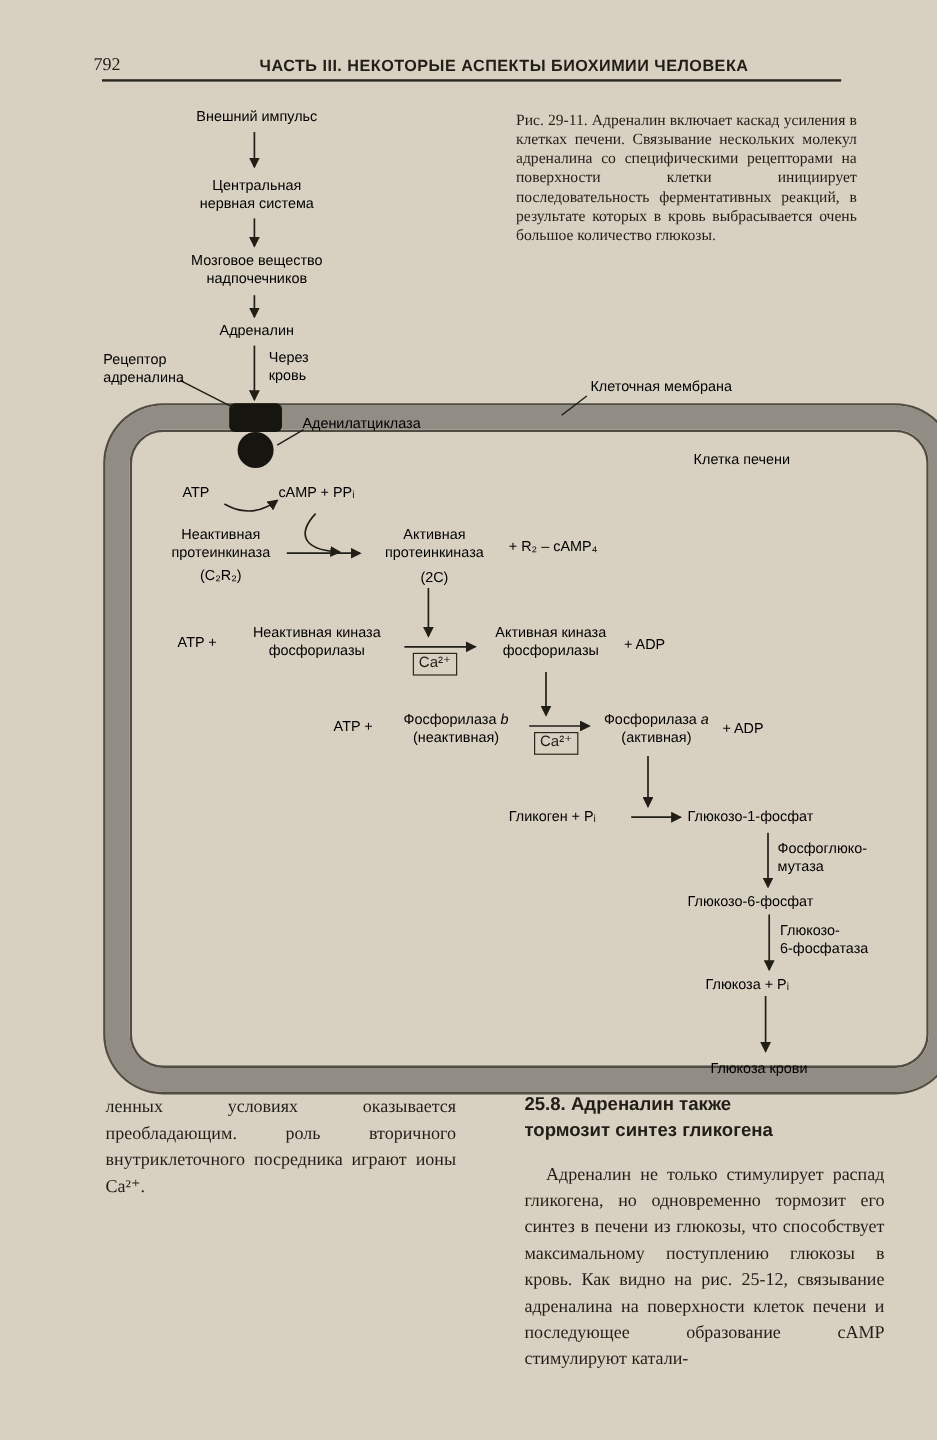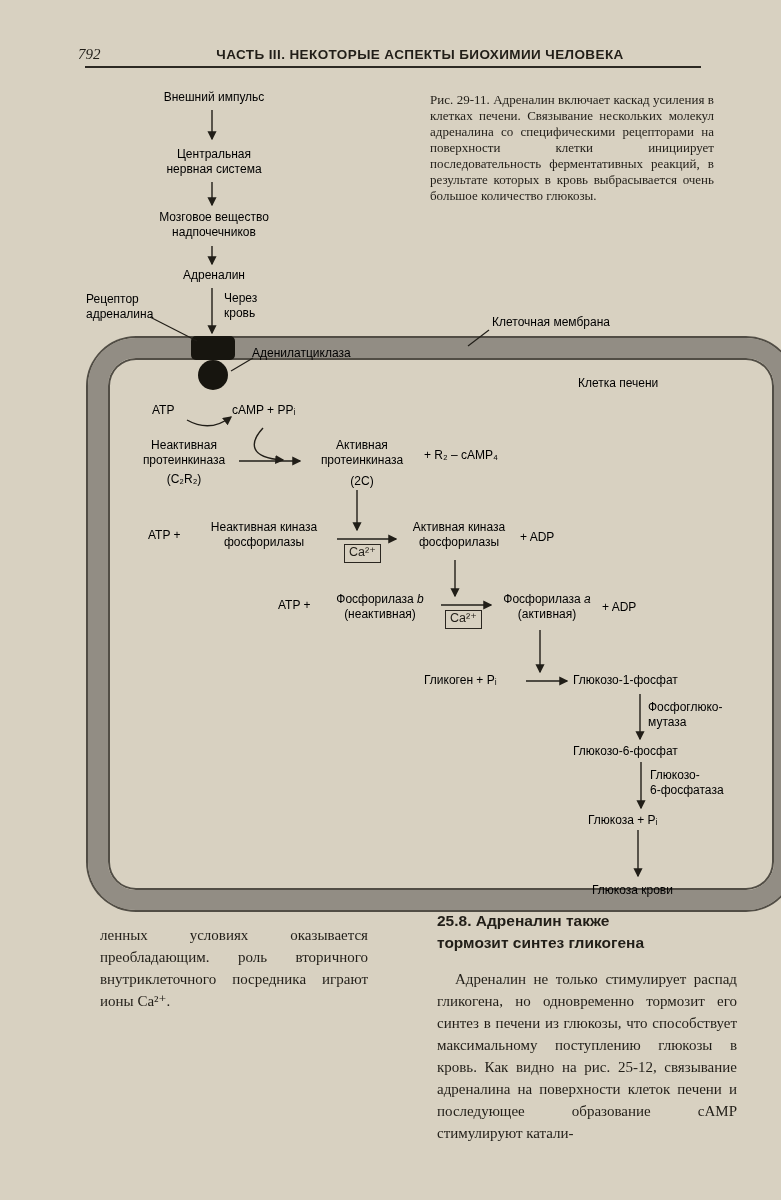--- a/index.html
+++ b/index.html
@@ -1,21 +1,21 @@
 <!DOCTYPE html>
 <html><head>
 <meta charset="utf-8">
 <style>
   html,body{margin:0;padding:0;}
   body{
     width:781px;height:1200px;position:relative;overflow:hidden;
     background:#d8d1c1;color:#211e18;
     font-family:"Liberation Sans","DejaVu Sans",sans-serif;
   }
-  .abs{position:absolute;font-style:italic;}
+  .abs{position:absolute;}
   .lbl{
     position:absolute;font-size:12px;line-height:1.22;
     white-space:pre-line;z-index:4;color:#000000;
   }
   .plain{white-space:normal;}
   .ctr{text-align:center;}
   .serif{font-family:"Liberation Serif","DejaVu Serif",serif;}
   .pagehead{position:absolute;font-weight:bold;font-size:13.5px;letter-spacing:.4px;z-index:4;}
   .rule{position:absolute;height:2px;background:#2c2923;z-index:4;}
   .cell{
@@ -131,20 +131,20 @@
     <line x1="638" y1="830" x2="638" y2="876" marker-end="url(#ah)"></line>
   </g>
   <g stroke="#211e18" stroke-width="1.2" fill="none">
     <line x1="150" y1="317" x2="197" y2="341"></line>
     <line x1="489" y1="330" x2="468" y2="346"></line>
     <line x1="253" y1="358" x2="231" y2="371"></line>
   </g>
 </svg>
 
 <div class="bodytext" style="left:88px;top:912px;width:292px">
-  <p style="margin:12px">ленных условиях оказывается преобладающим. роль вторичного внутриклеточного посредника играют ионы Ca²⁺.</p>
+  <p style="margin:0">ленных условиях оказывается преобладающим. роль вторичного внутриклеточного посредника играют ионы Ca²⁺.</p>
 </div>
 
 <div class="sechead" style="left:437px;top:910px;width:300px">25.8. Адреналин также
 тормозит синтез гликогена</div>
 <div class="bodytext" style="left:437px;top:968px;width:300px">
   <p class="indent" style="margin:0">Адреналин не только стимулирует распад гликогена, но одновременно тормозит его синтез в печени из глюкозы, что способствует максимальному поступлению глюкозы в кровь. Как видно на рис. 25-12, связывание адреналина на поверхности клеток печени и последующее образование cAMP стимулируют катали-</p>
 </div>
 
 </body></html>

